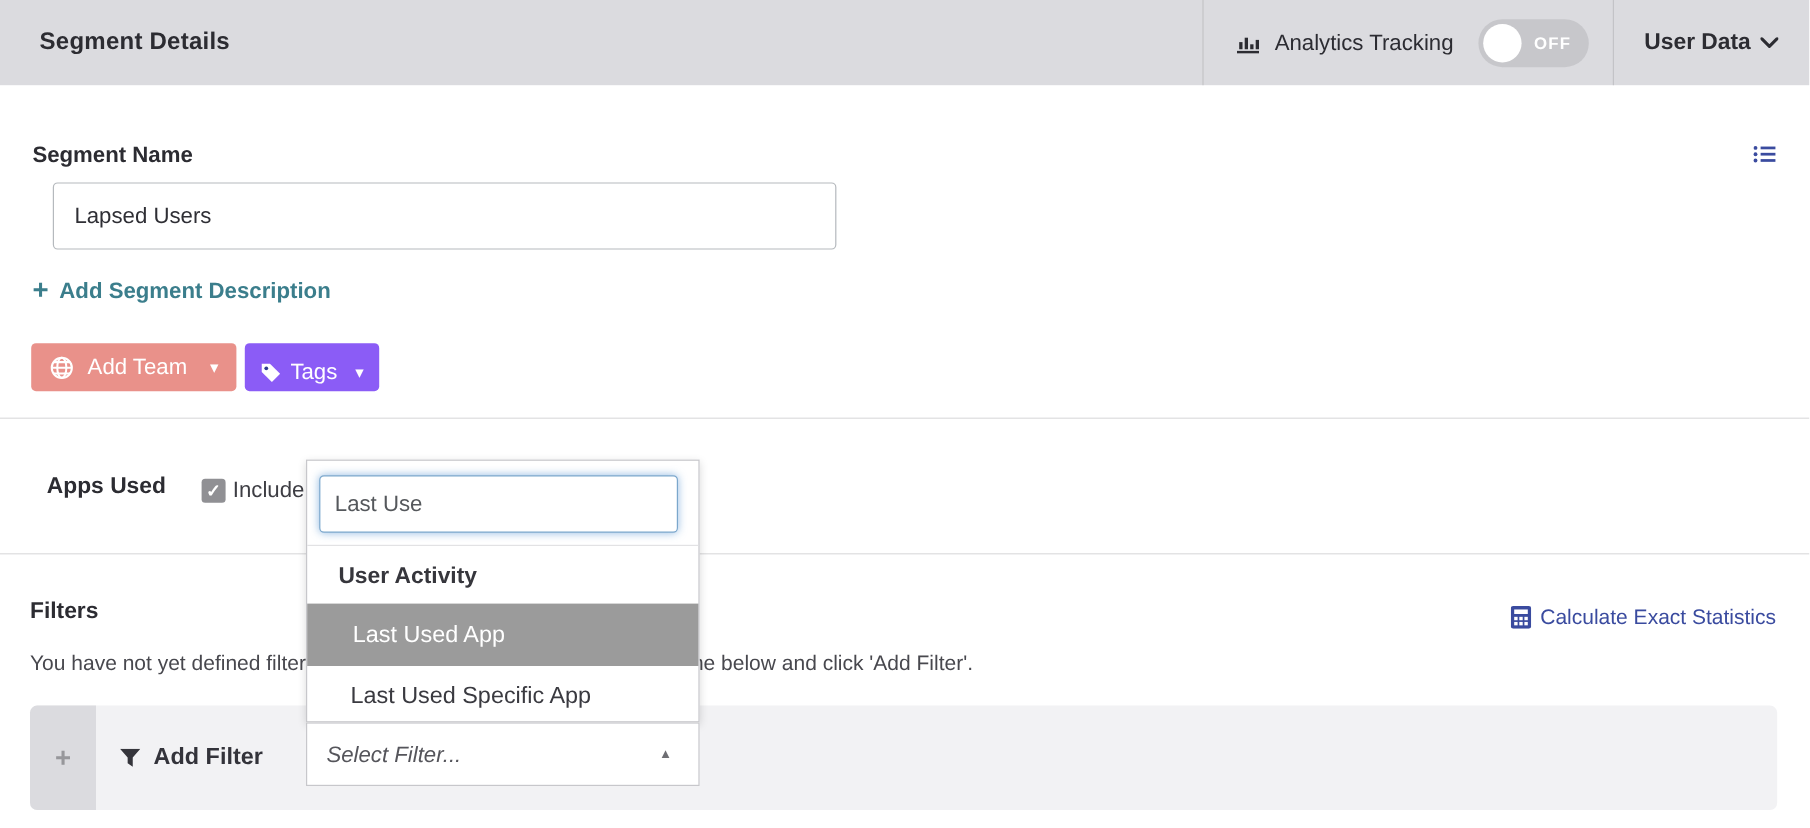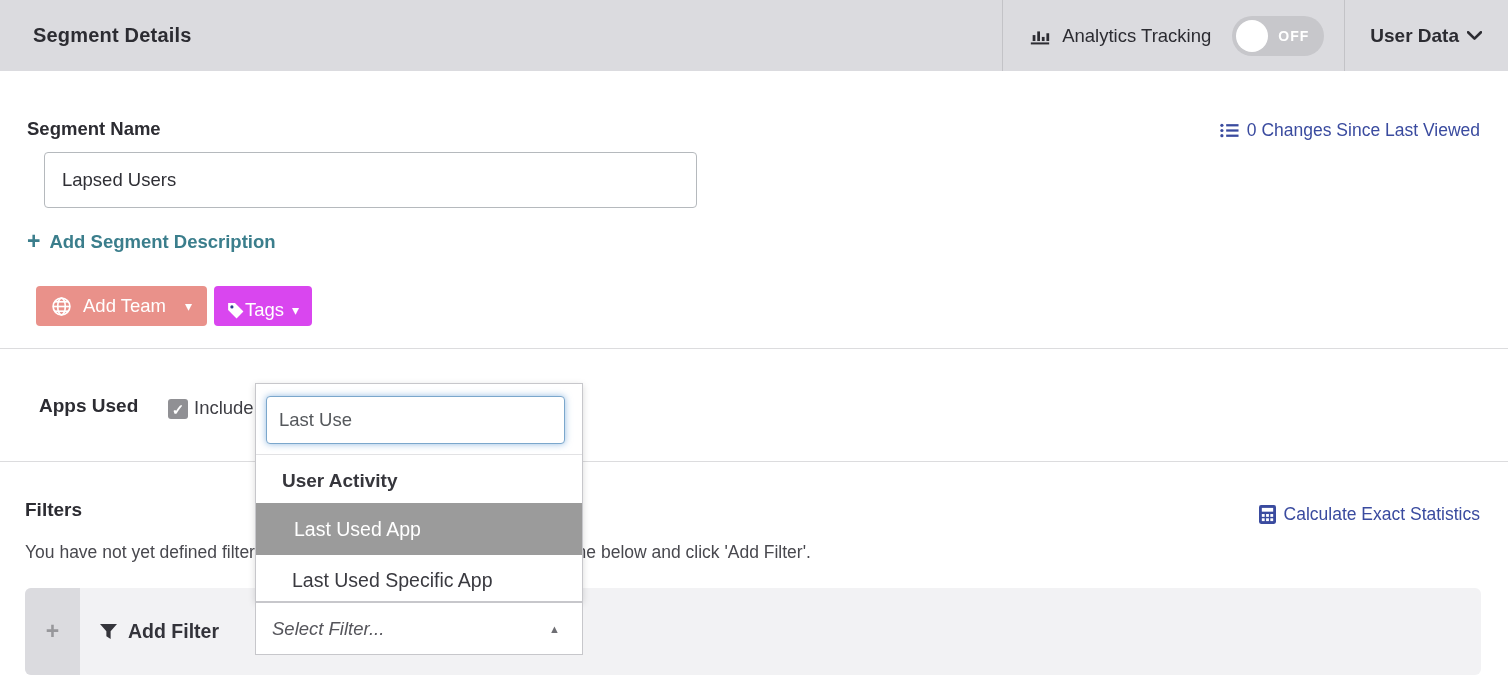--- a/index.html
+++ b/index.html
@@ -23,24 +23,24 @@
   .indigo-link { position:absolute; display:flex; align-items:center; gap:8px; color:#3a4b9f; font-size:17.5px; cursor:pointer; white-space:nowrap; }
 
   
   .seg-label { position:absolute; left:27px; top:118px; font-size:18.5px; font-weight:bold; color:#2c2c32; }
   .seg-input { position:absolute; left:44px; top:152px; width:653px; height:56px; border:1px solid #b5b9bd; border-radius:4px; padding:0 17px; font-size:18.5px; color:#2f2f35; font-family:"Liberation Sans", sans-serif; background:#fff; }
   .add-desc { position:absolute; left:27px; top:231px; display:flex; align-items:center; gap:9px; cursor:pointer; }
   .add-desc .plus { font-size:23px; font-weight:bold; color:#3b7e8c; line-height:1; margin-top:-2px; }
   .add-desc .lbl { font-size:18.5px; font-weight:bold; color:#3b7e8c; }
 
   
-  .btn-row { position:absolute; left:36px; top:286px; display:flex; gap:7px;border-radius:7px; }
+  .btn-row { position:absolute; left:26px; top:286px; display:flex; gap:7px;border-radius:7px; }
   .pill-btn { display:inline-flex; align-items:center; height:40px; border-radius:4px; color:#ffffff; font-size:18.5px; cursor:pointer; }
   .btn-team { background:#e9918a; padding:0 15px 0 15px; gap:11px; }
-  .btn-tags { background:#d946ef; padding:8px 13px 0 12px; }
+  .btn-tags { background:#8b5cf6; padding:8px 13px 0 12px; gap:7px; }
   .pill-btn .caret { font-size:14px; margin-left:8px; line-height:1; }
 
   .hrule { position:absolute; left:0; width:1508px; height:1px; background:#dcdcde; }
 
   
   .apps-label { position:absolute; left:39px; top:395px; font-size:19px; font-weight:bold; color:#2c2c32; }
   .chk { position:absolute; left:168px; top:399px; width:20px; height:20px; background:#909094; border-radius:3px; display:flex; align-items:center; justify-content:center; cursor:pointer; }
   .chk .mark { color:#ffffff; font-size:15px; font-weight:bold; line-height:1; }
   .include-lbl { position:absolute; left:194px; top:397px; font-size:18.5px; color:#3e3e44; }
 
@@ -112,21 +112,20 @@
     <span>
       <svg width="19" height="17" viewBox="0 0 20 17" fill="#3a4b9f">
         <circle cx="2" cy="3" r="1.7"></circle>
           <rect x="6.5" y="1.8" width="13" height="2.4"></rect>
         <circle cx="2" cy="8.5" r="1.7"></circle>
           <rect x="6.5" y="7.3" width="13" height="2.4"></rect>
         <circle cx="2" cy="14" r="1.7"></circle>
           <rect x="6.5" y="12.8" width="13" height="2.4"></rect>
       </svg>
     </span>
-    <span>0 Changes Since Last Viewed</span>
   </div>
   <input class="seg-input" type="text" value="Lapsed Users" style="">
 
   <div class="add-desc">
     <span class="plus">+</span>
     <span class="lbl">Add Segment Description</span>
   </div>
 
   <div class="btn-row">
     <div class="pill-btn btn-team">

